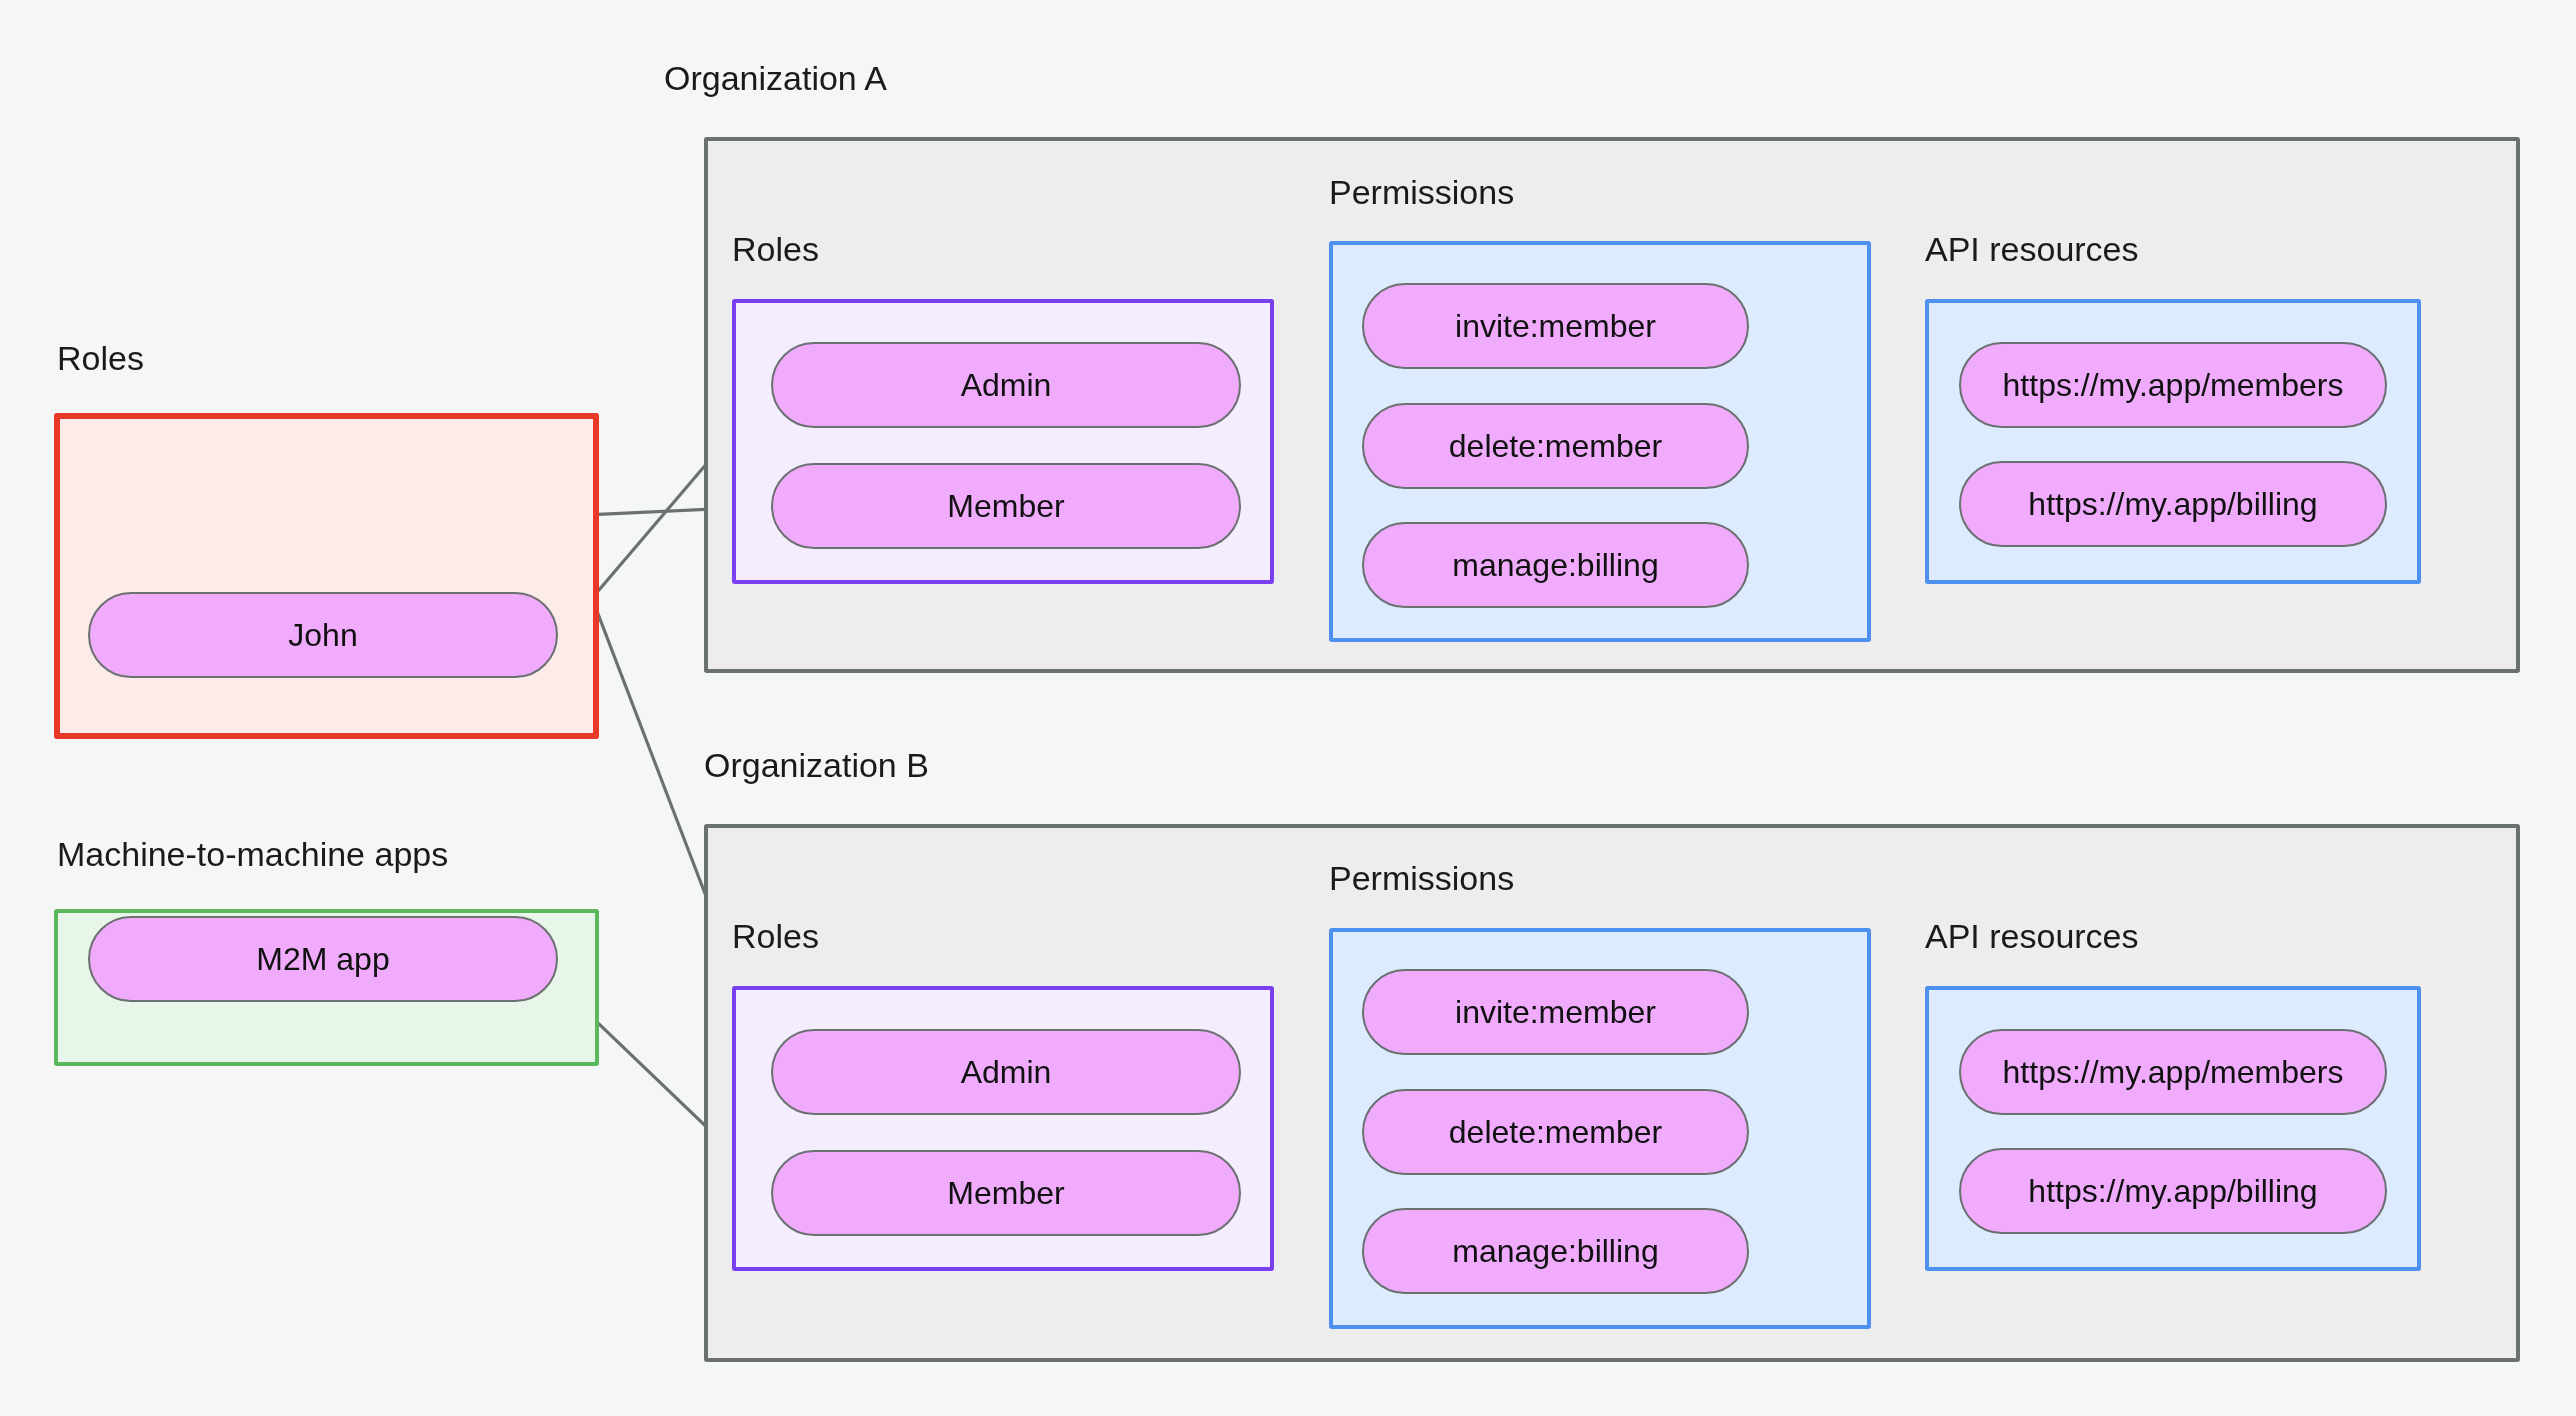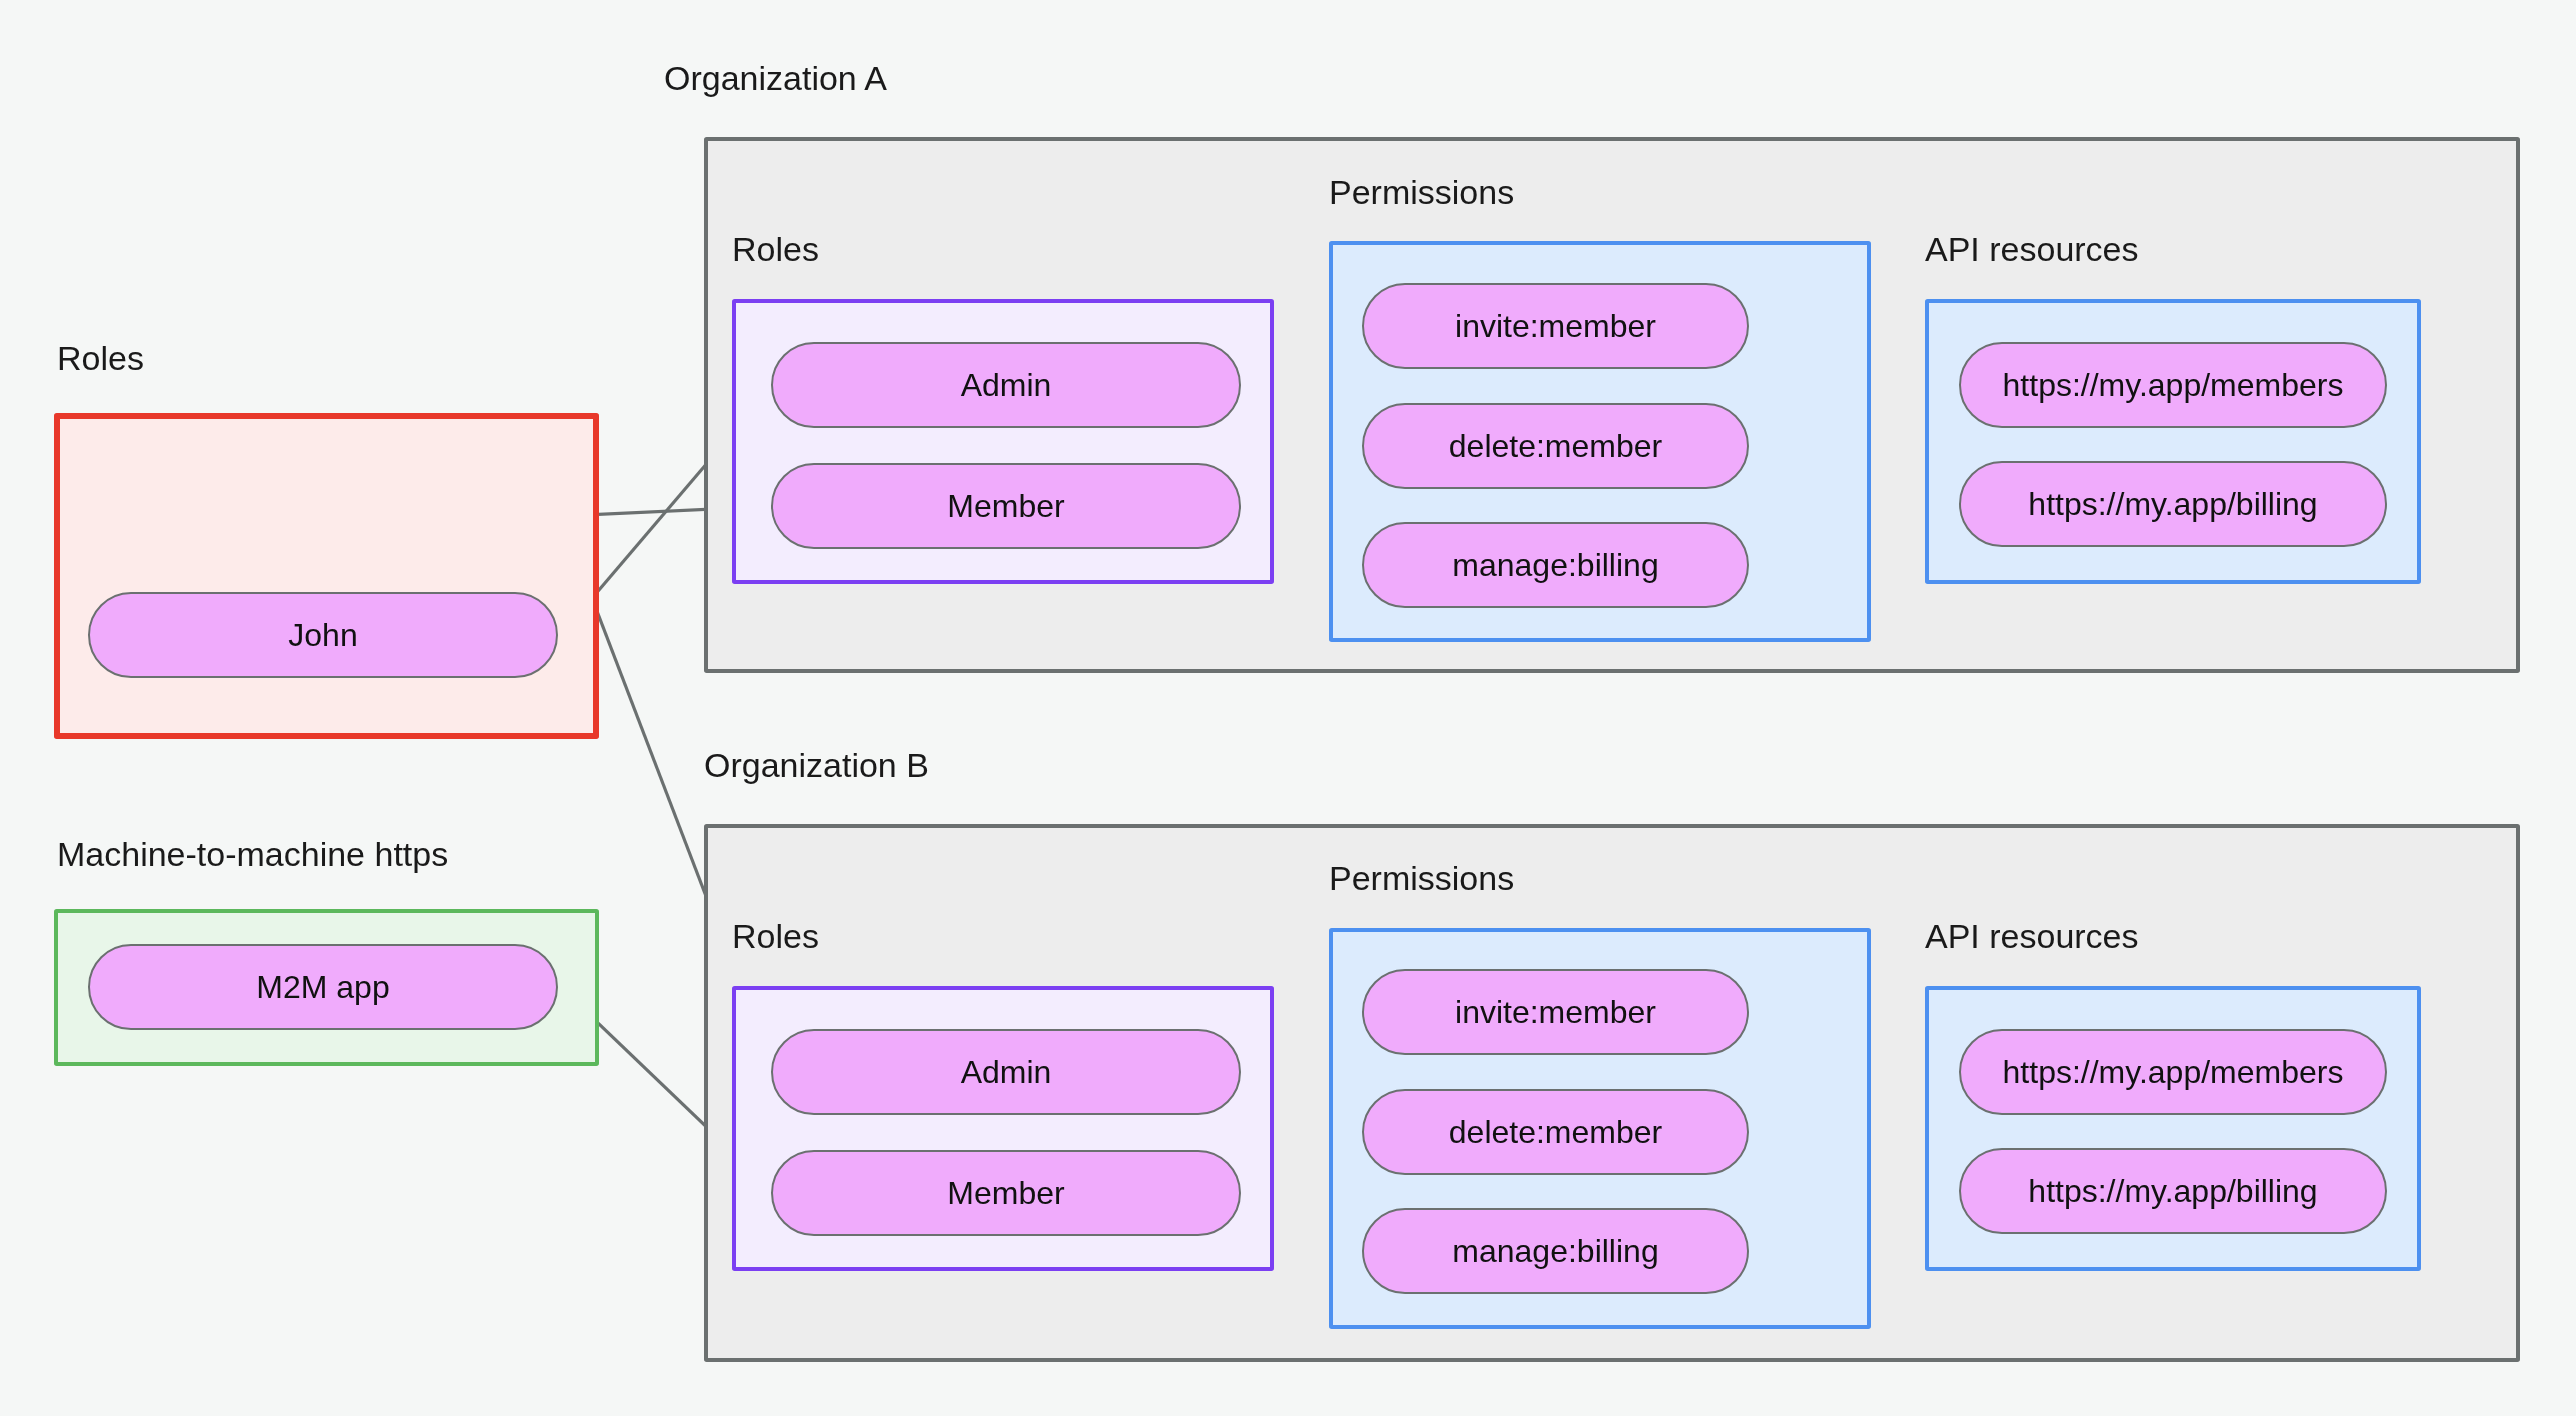--- a/index.html
+++ b/index.html
@@ -111,25 +111,25 @@
       <circle cx="2174" cy="1322" r="11"></circle>
     </g>
   </svg>
 
   <div class="grp-label" style="left:57px;top:341px;">Roles</div>
 
   <div class="box box-users" style="left:54px;top:413px;width:545px;height:326px;"></div>
 
   <div class="pill" style="left:88px;top:592px;width:470px;height:86px;">John</div>
 
-  <div class="grp-label" style="left:57px;top:837px;">Machine-to-machine https</div>
+  <div class="grp-label" style="left:57px;top:837px;">Machine-to-machine apps</div>
 
   <div class="box box-m2m" style="left:54px;top:909px;width:545px;height:157px;"></div>
 
-  <div class="pill" style="left:88px;top:944px;width:470px;height:86px;">M2M app</div>
+  <div class="pill" style="left:88px;top:916px;width:470px;height:86px;">M2M app</div>
 
   <div class="grp-label" style="left:664px;top:61px;">Organization A</div>
 
   <div class="box box-org" style="left:704px;top:137px;width:1816px;height:536px;"></div>
 
   <div class="grp-label" style="left:732px;top:232px;">Roles</div>
   <div class="grp-label" style="left:1329px;top:175px;">Permissions</div>
   <div class="grp-label" style="left:1925px;top:232px;">API resources</div>
 
   <div class="box box-roles" style="left:732px;top:299px;width:542px;height:285px;"></div>

